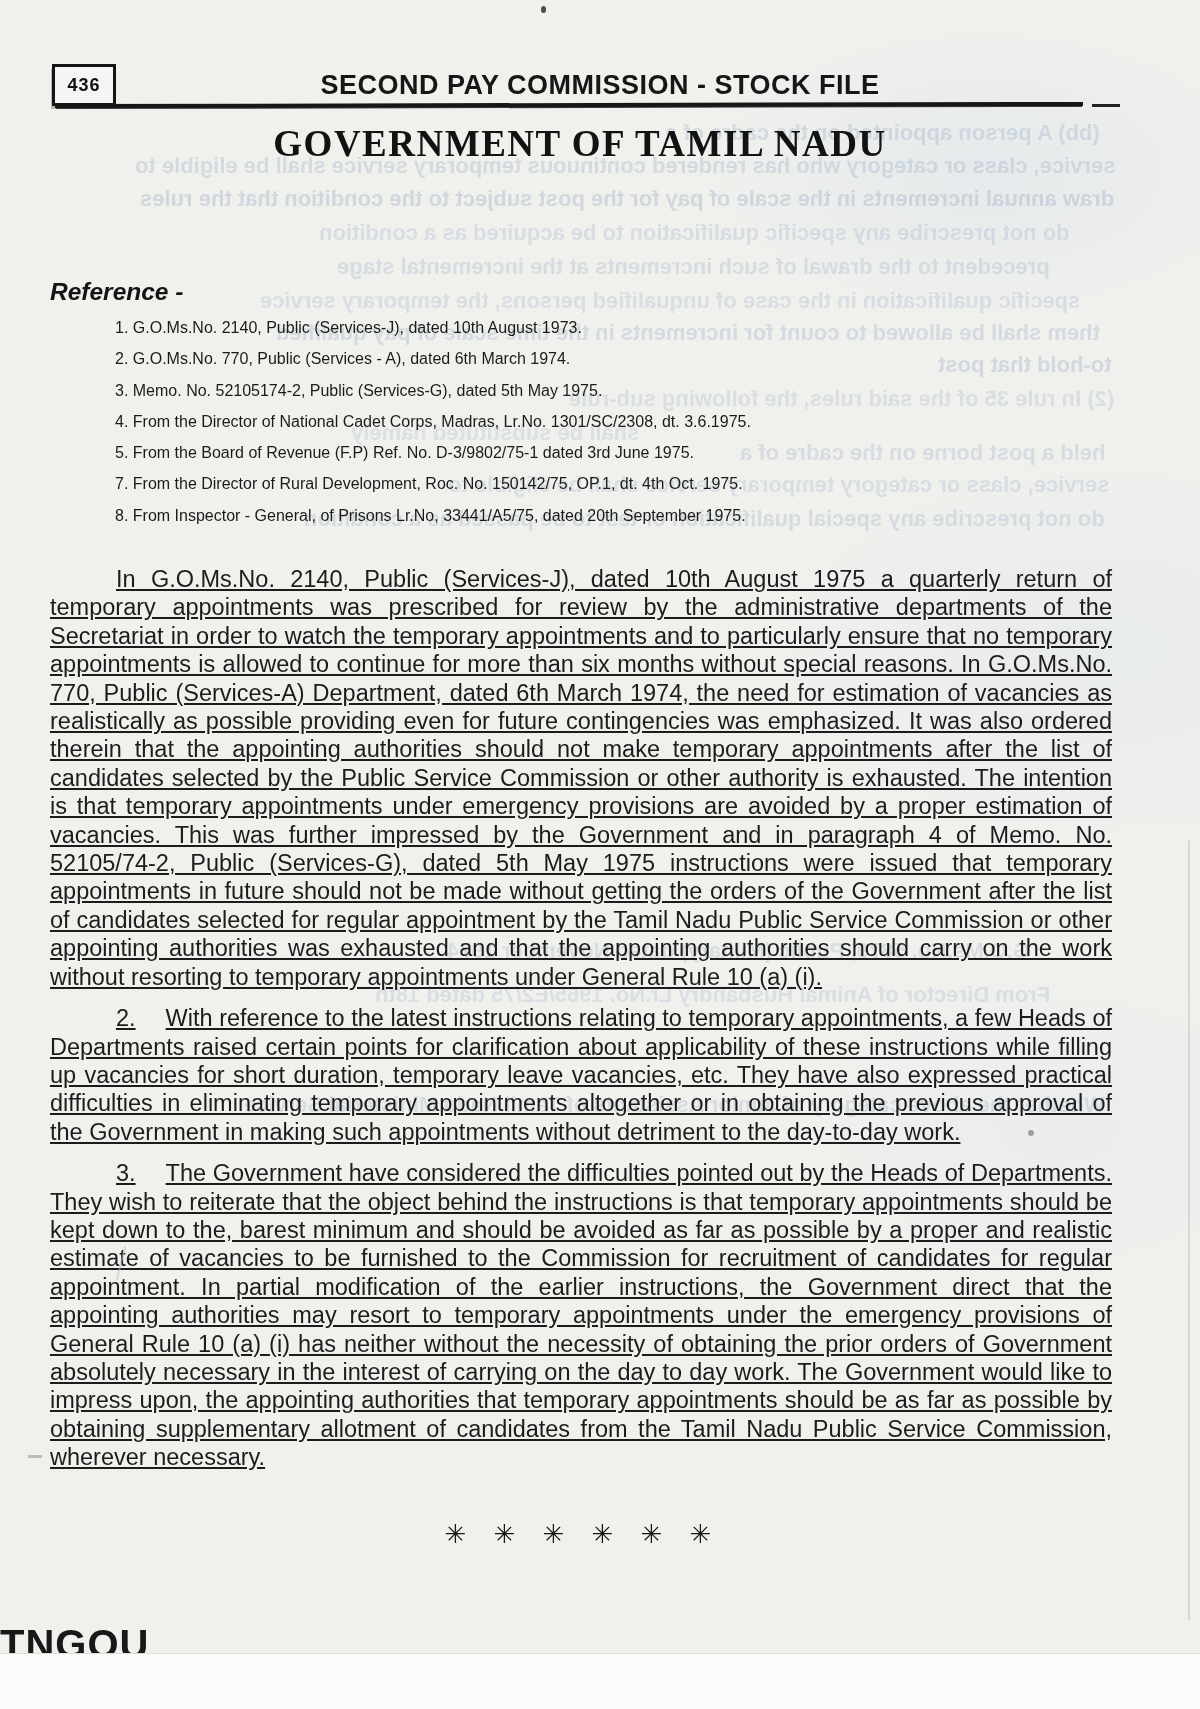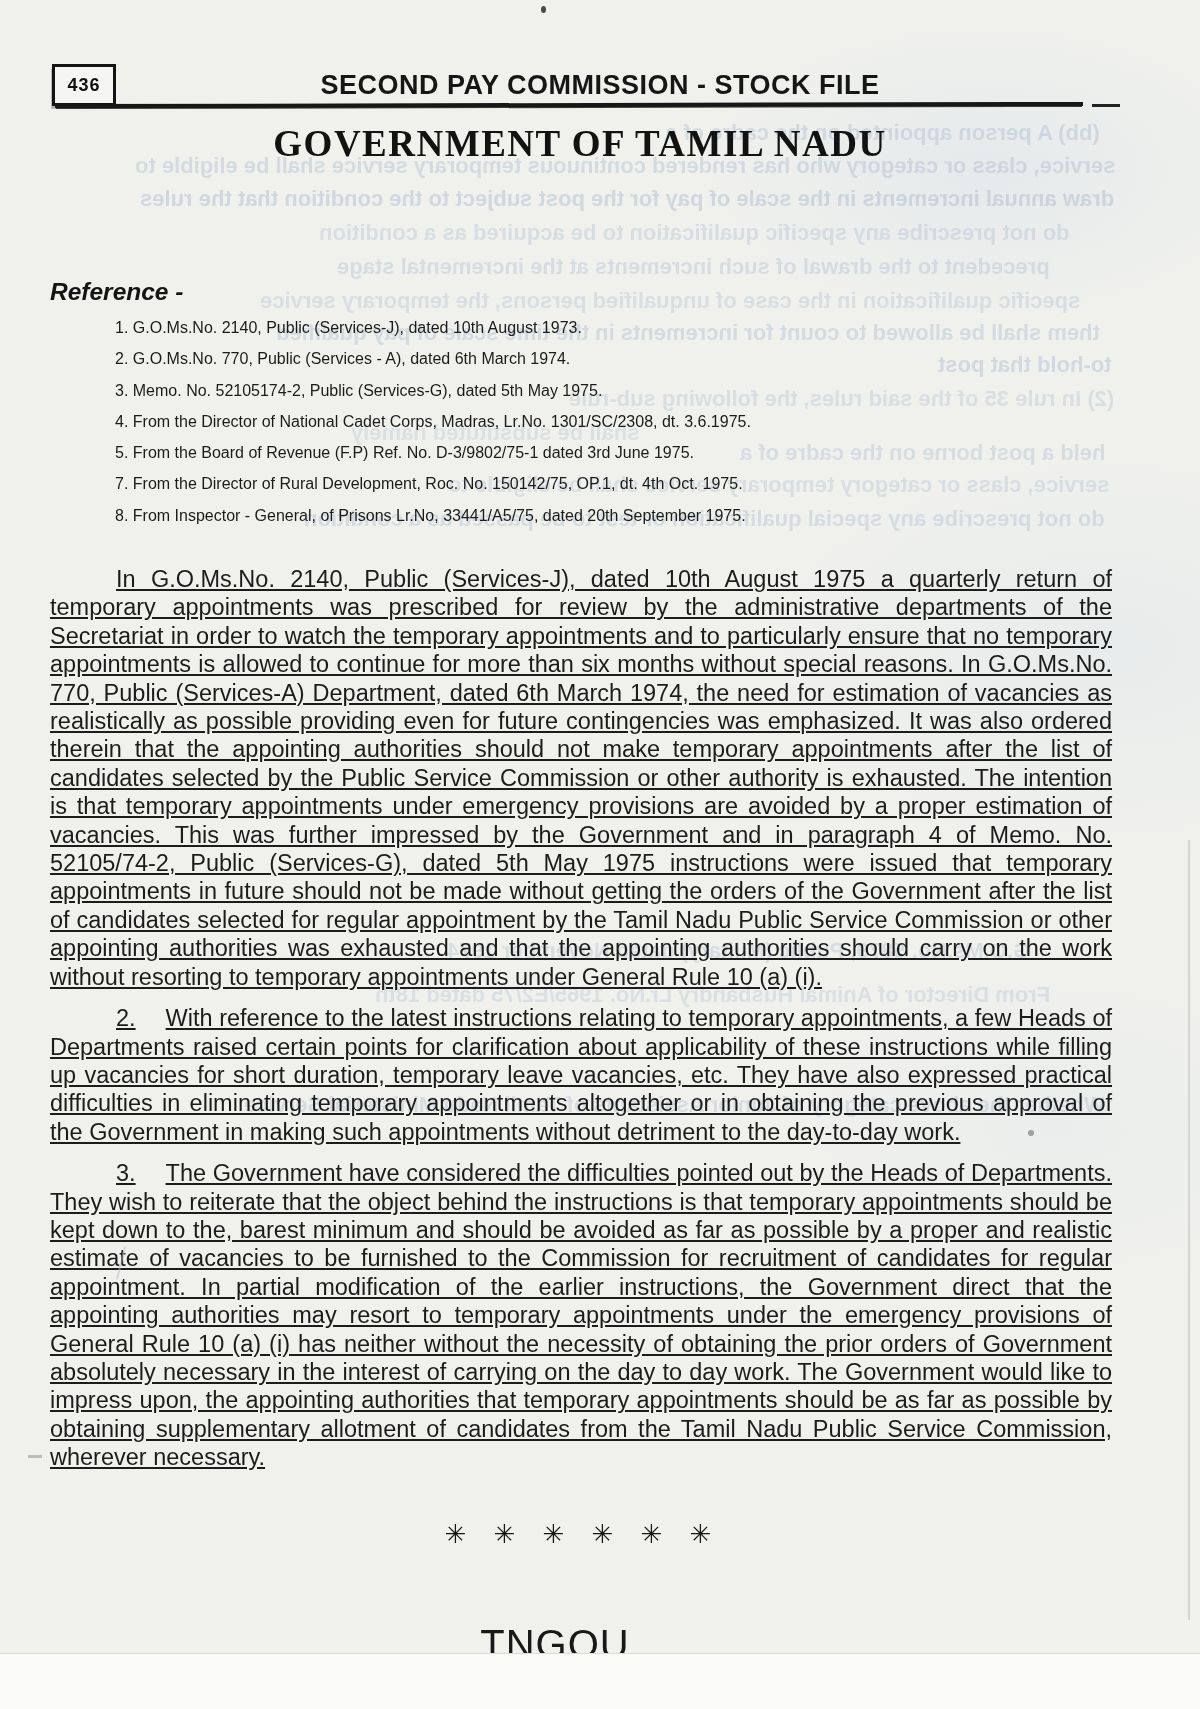--- a/index.html
+++ b/index.html
@@ -68,22 +68,22 @@
     font-size:23.5px;line-height:28.4px;text-align:justify;color:#1c1c1c;
   }
   .body-text p{margin:0 0 13px 0;text-indent:66px;text-decoration:underline;}
   .pnum:not(:empty){margin-right:30px;}
   
   .star-row{
     position:absolute;left:50px;top:1519px;width:1060px;text-align:center;
     font-size:26px;letter-spacing:4px;word-spacing:12px;color:#151515;
   }
   .watermark{
-    position:absolute;left:0;top:1622px;width:1110px;text-align:center;
-    font-weight:normal;font-size:40px;letter-spacing:1px;color:#181818;
+    position:absolute;left:0;top:1622px;width:1110px;text-align:left;
+    font-weight:bold;font-size:40px;letter-spacing:1px;color:#181818;
   }
   
   .ghost{
     position:absolute;white-space:nowrap;
     font-weight:bold;font-size:22px;color:#93a7c4;opacity:.30;
     transform:scaleX(-1);transform-origin:center;
     pointer-events:none;
   }
   .gl0{top:120px;right:100px;}
   .gl1{top:153px;right:84px;}

